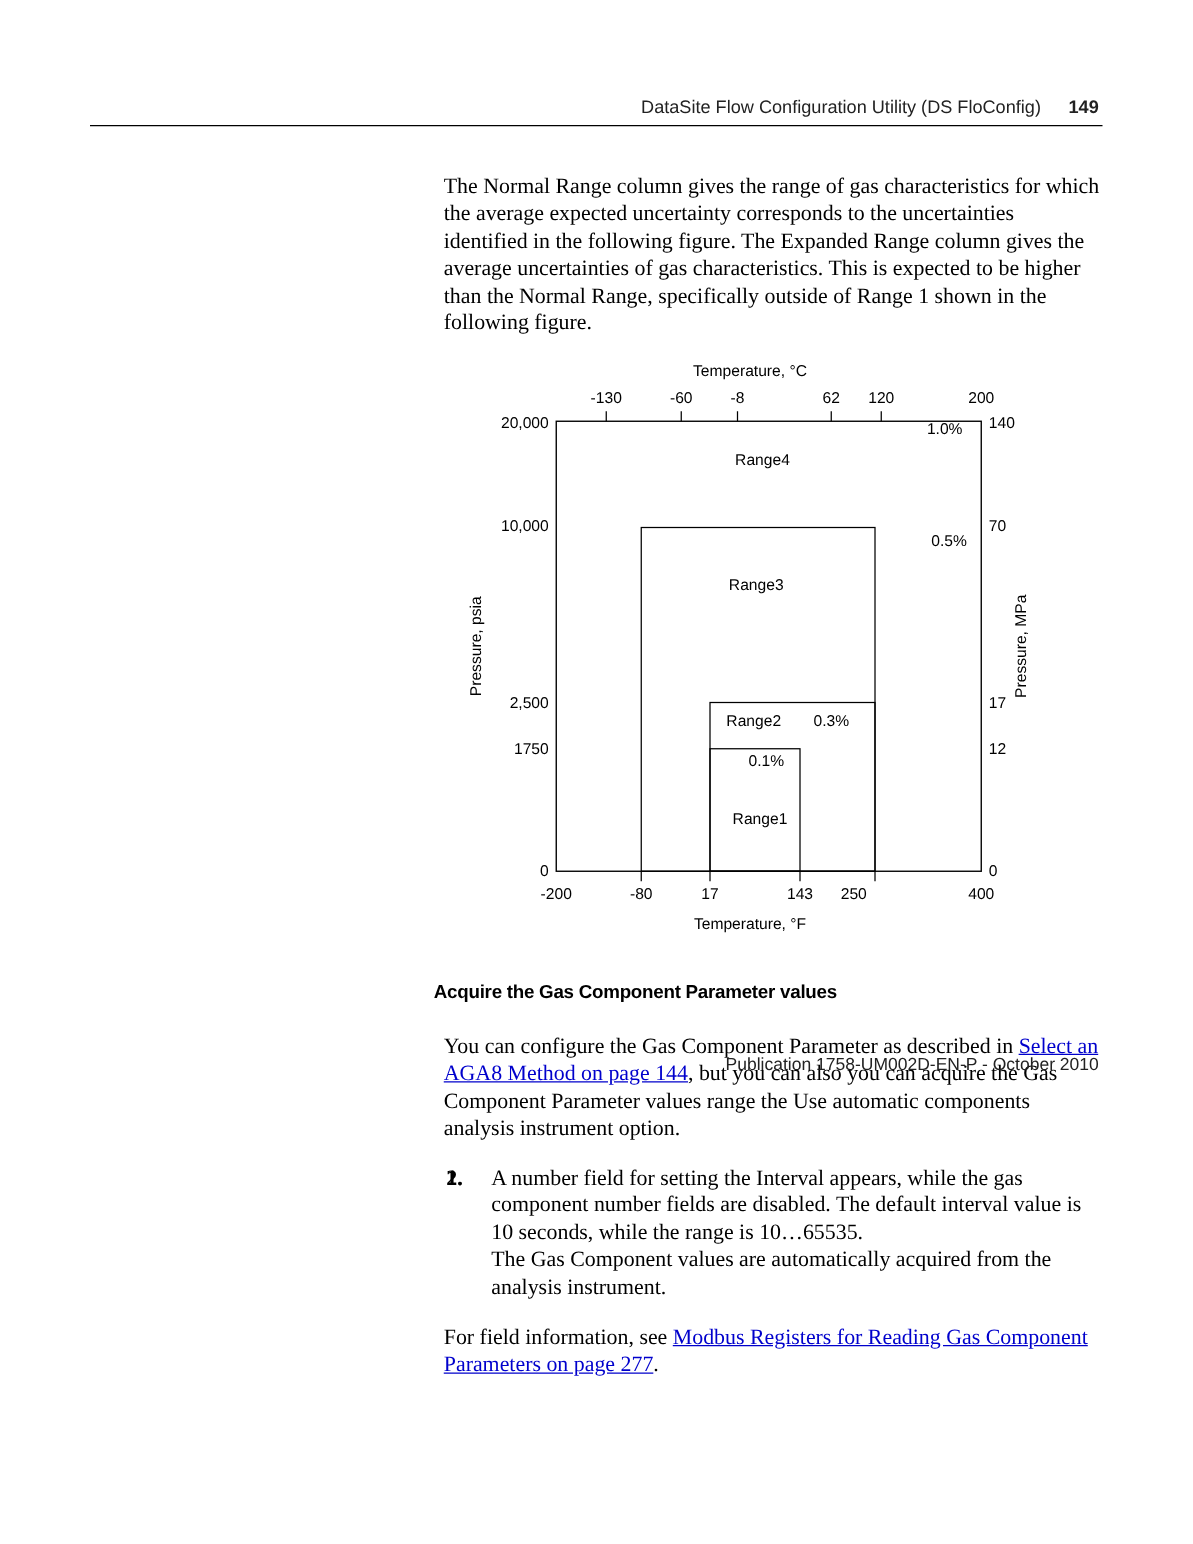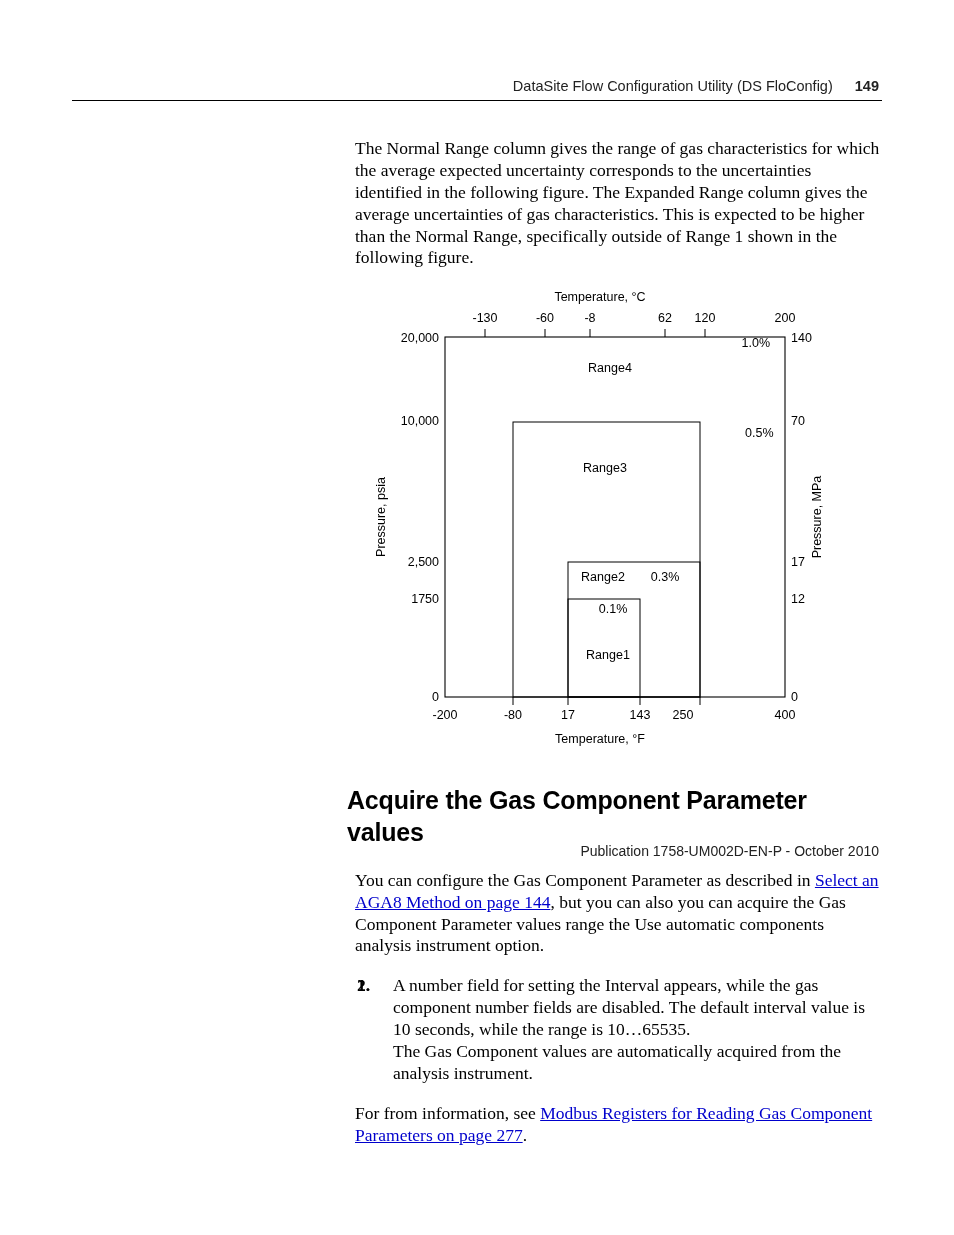--- a/index.html
+++ b/index.html
@@ -53,21 +53,21 @@
     user-select: none;
   }
   .chart-caption, .chart-text {
     font-family: Arial, Helvetica, sans-serif;
     font-size: 12.5px;
     fill: #000;
   }
   h2.section {
     font-family: Arial, Helvetica, sans-serif;
     font-weight: 700;
-    font-size: 25px;
+    font-size: 15px;
     margin: 20px 0 22px 0;
     letter-spacing: -0.2px;
   }
   a.link {
     color: #0000cc;
     text-decoration: underline;
   }
   ol.steps {
     list-style: none;
     padding: 0;
@@ -190,20 +190,20 @@
         <span class="num">1.</span>
       </li>
       <li>
         <span class="num">2.</span>
         <span style="white-space:pre-line;">A number field  for setting the Interval appears, while the gas component number fields are disabled.  The default interval value is 10 seconds, while the range is 10…65535.
 The Gas Component values are automatically acquired from the analysis instrument.</span>
       </li>
     </ol>
 
     <p class="para">
-      <span>For from information, see </span><a class="link" href="#">Modbus Registers for Reading Gas Component Parameters on page 277</a><span>.</span>
+      <span>For field information, see </span><a class="link" href="#">Modbus Registers for Reading Gas Component Parameters on page 277</a><span>.</span>
     </p>
 
   </div>
 
   <div class="footer-pub">Publication 1758-UM002D-EN-P - October 2010</div>
 
 </div>
 
 </body></html>

